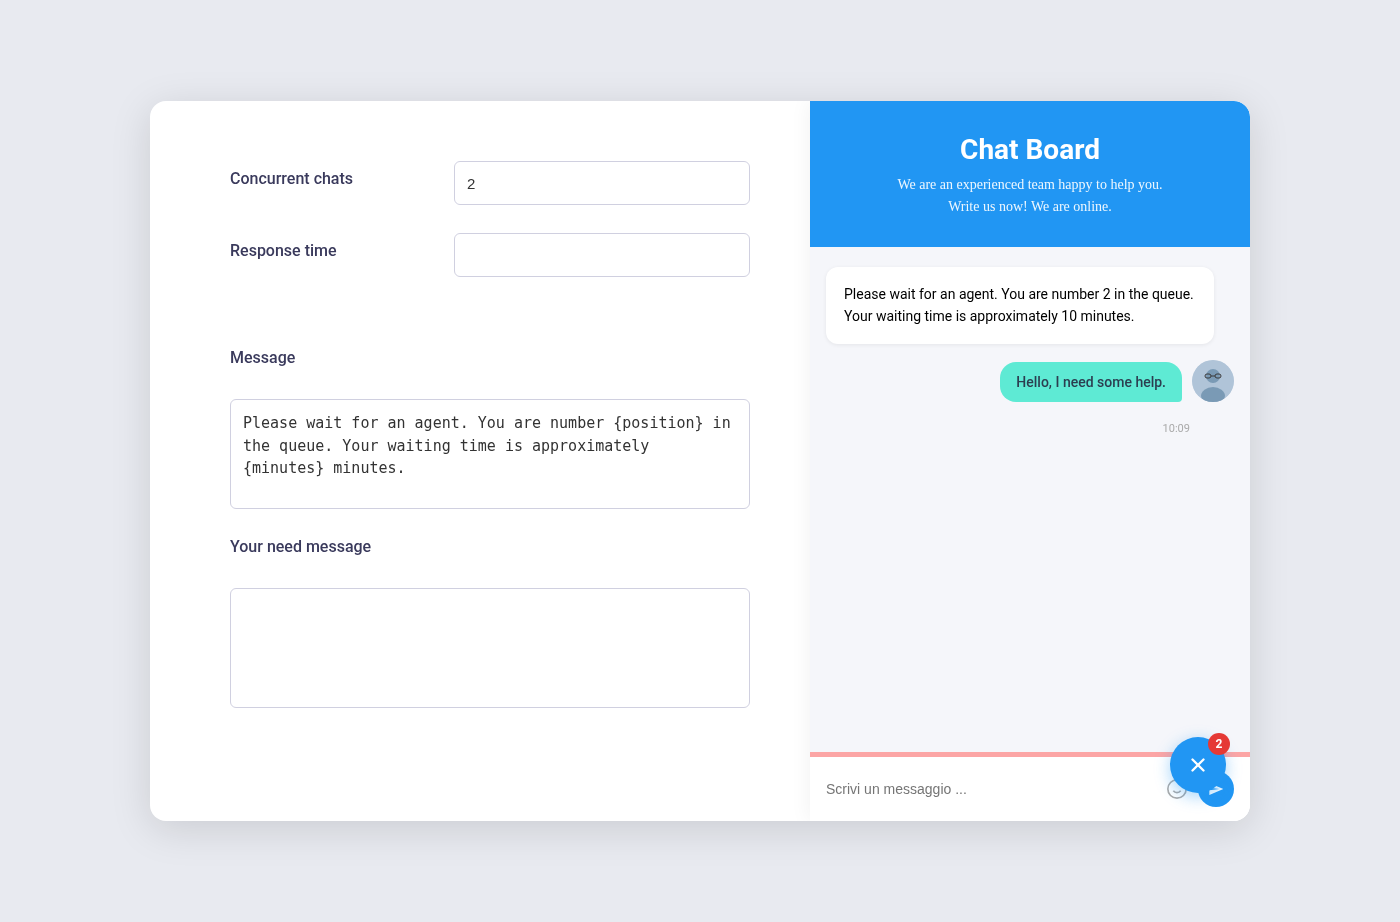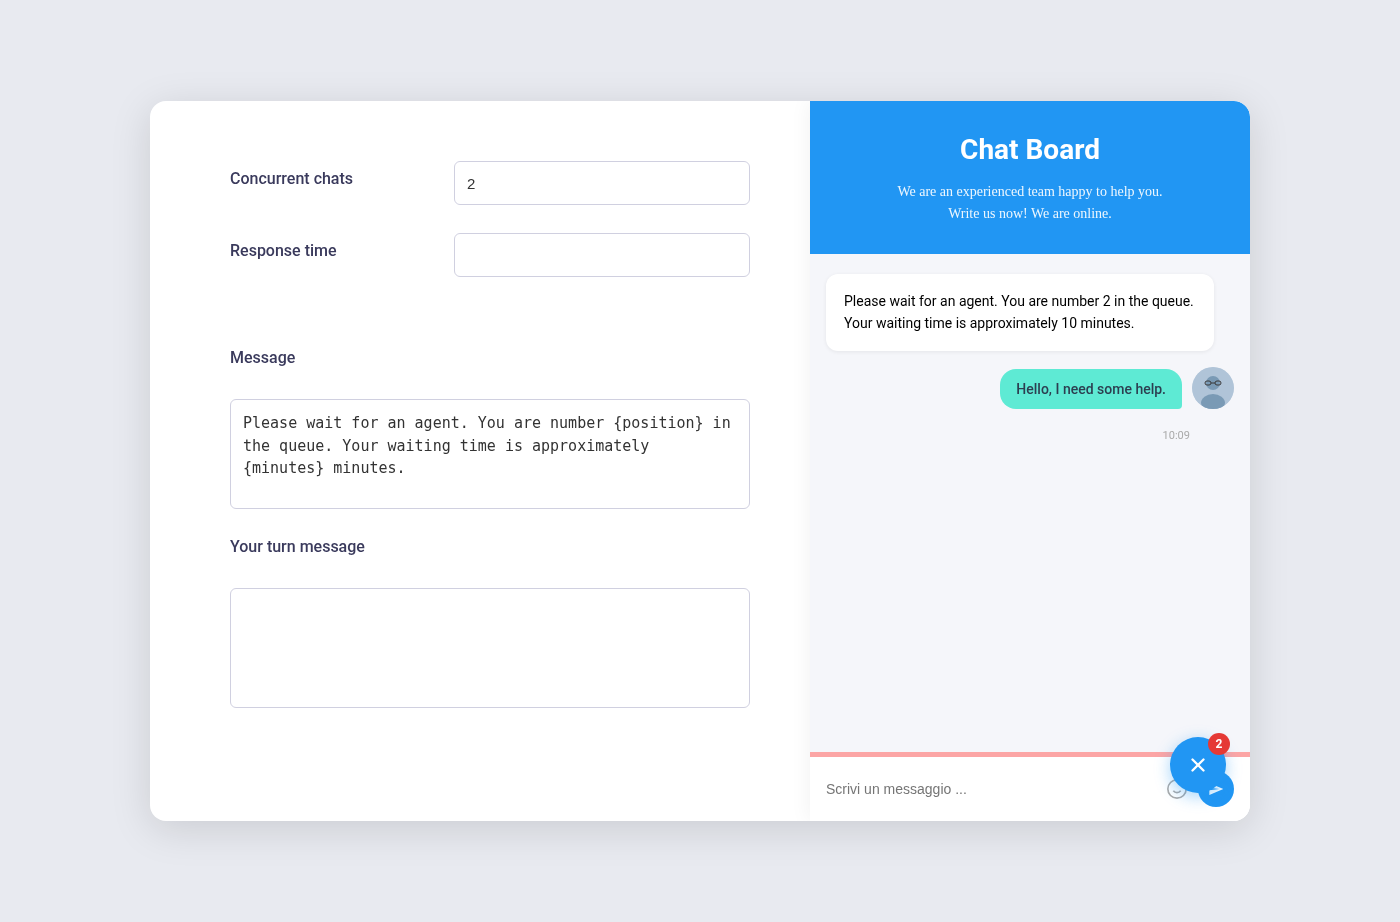--- a/index.html
+++ b/index.html
@@ -131,21 +131,21 @@
     .chat-header {
       background: #2196f3;
       padding: 32px 28px 28px;
       text-align: center;
     }
 
     .chat-title {
       font-size: 28px;
       font-weight: 700;
       color: #fff;
-      margin-bottom: 15px;
+      margin-bottom: 8px;
     }
 
     .chat-subtitle {
       font-size: 14px;
       color: rgba(255,255,255,0.92);
       line-height: 1.6;
       font-family: Liberation Serif, serif;
     }
 
     .chat-body {
@@ -313,21 +313,21 @@
         <input class="text-input" type="text" style="">
       </div>
     </div>
 
     <div class="form-row message-row">
       <div class="message-label">Message</div>
       <textarea class="textarea-input" style="">Please wait for an agent. You are number {position} in the queue. Your waiting time is approximately {minutes} minutes.</textarea>
     </div>
 
     <div class="form-row your-turn-row">
-      <div class="message-label">Your turn message</div>
+      <div class="message-label">Your need message</div>
       <textarea class="textarea-input" style="height: 120px;"></textarea>
     </div>
 
   </div>
 
   <div class="right-panel">
 
     <div class="chat-header">
       <div class="chat-title">Chat Board</div>
       <div class="chat-subtitle">

